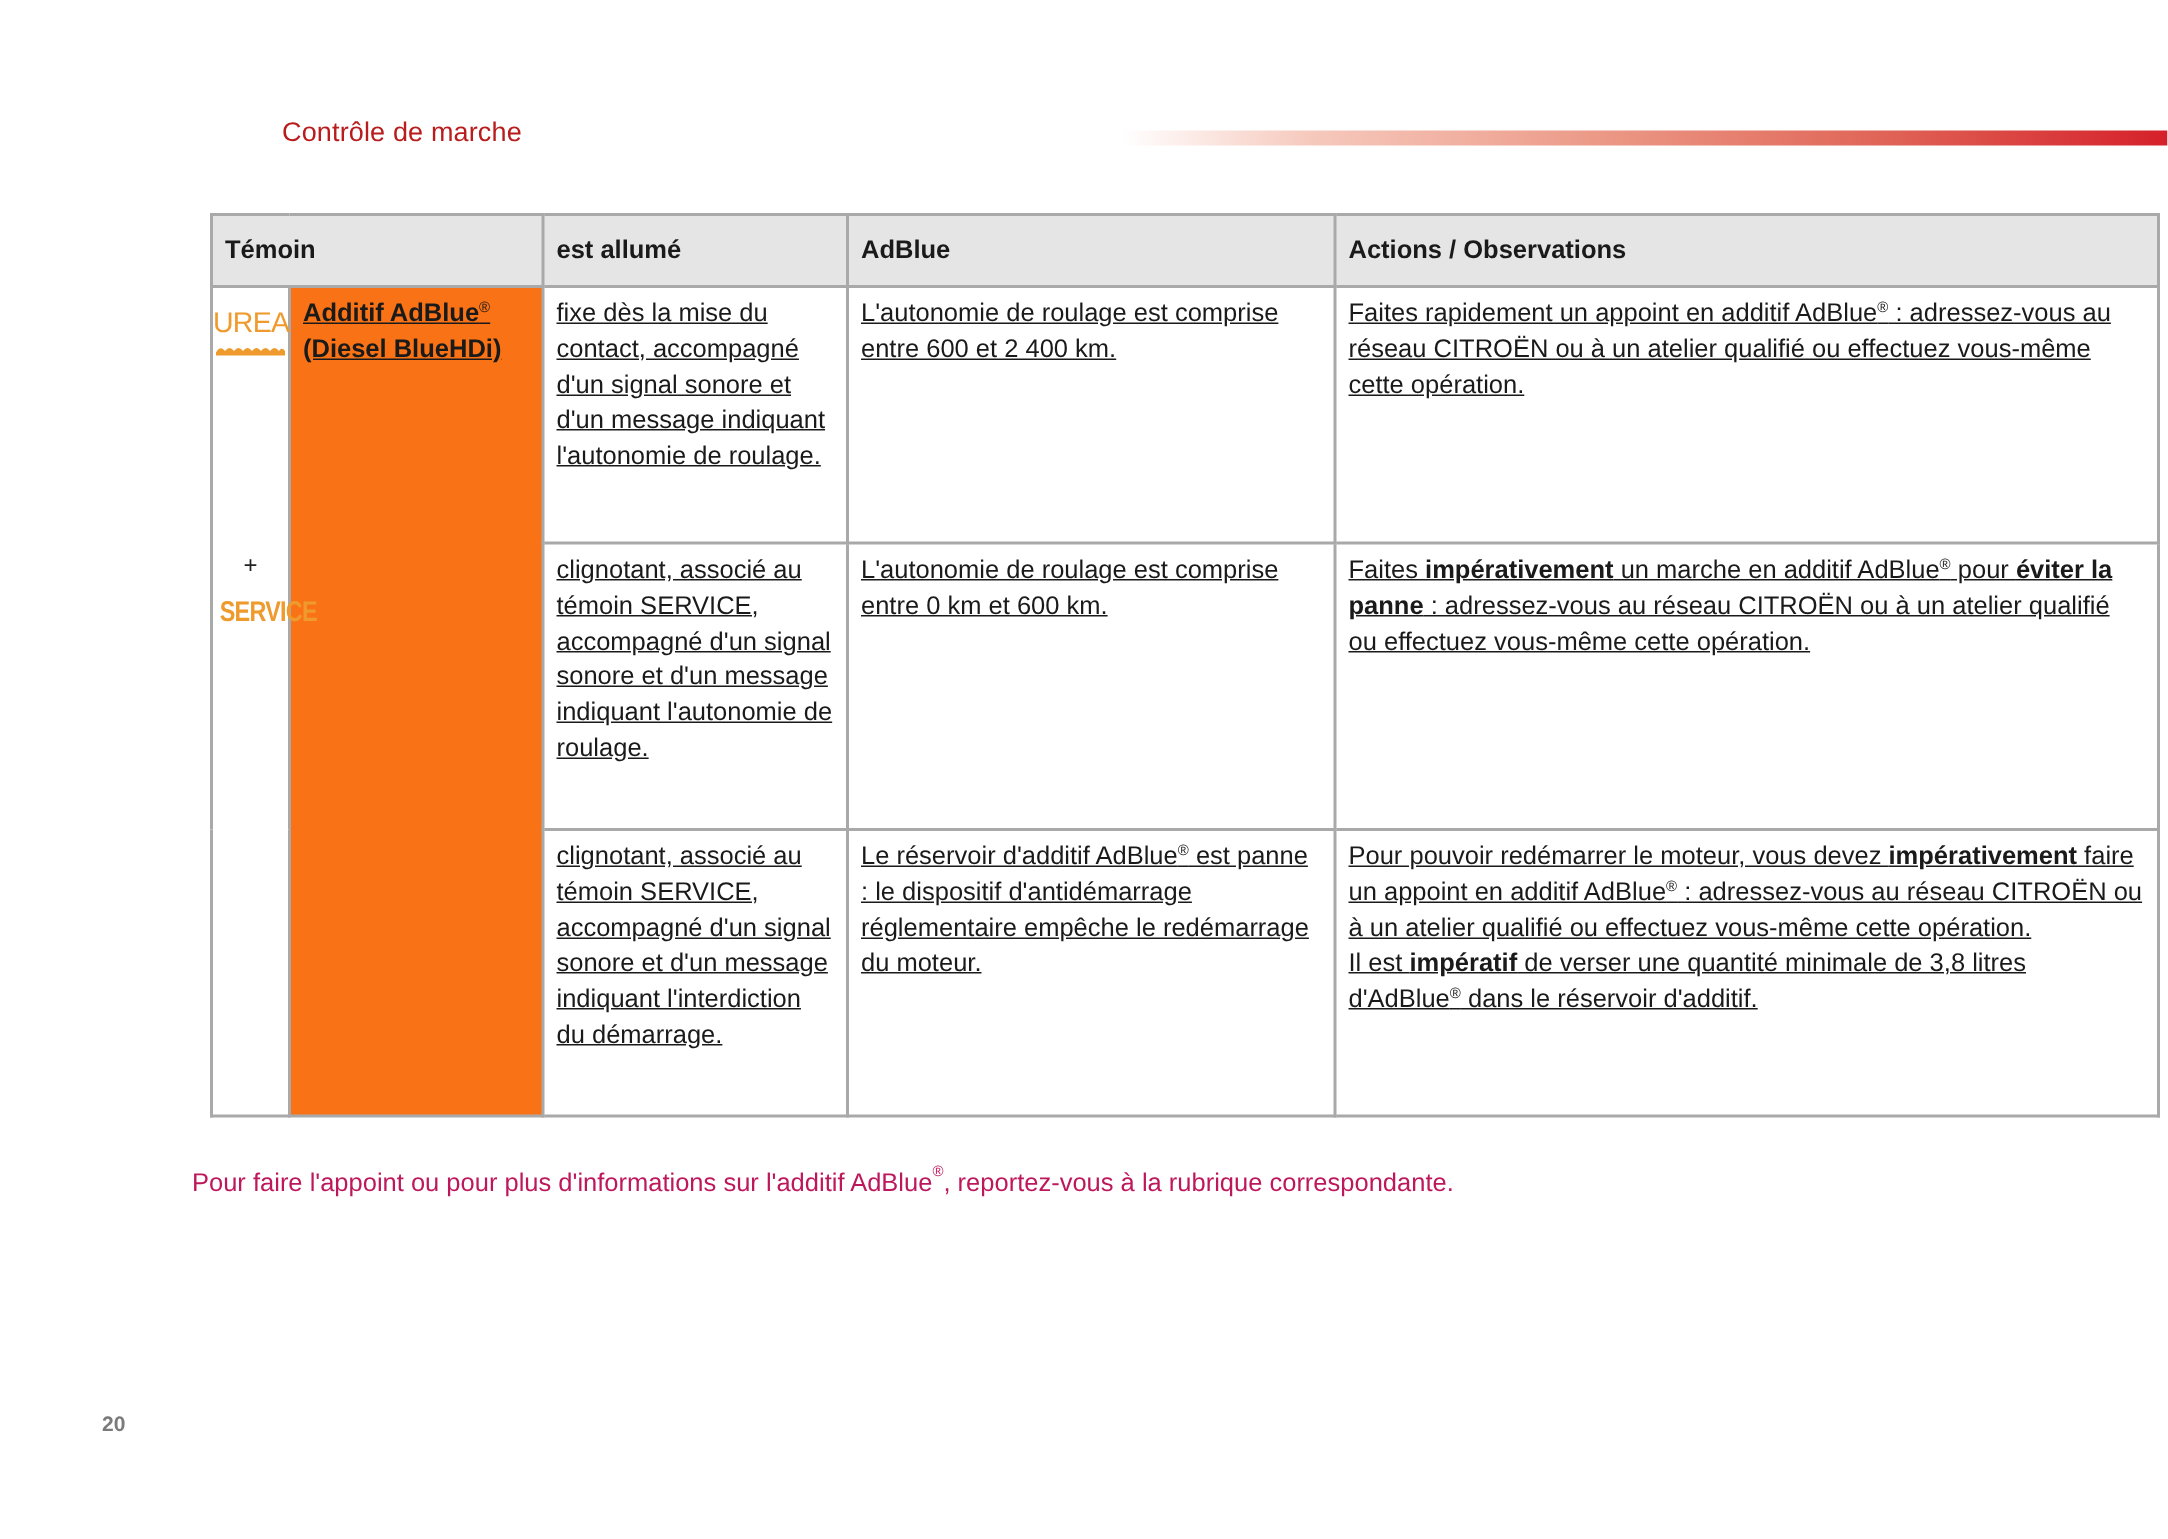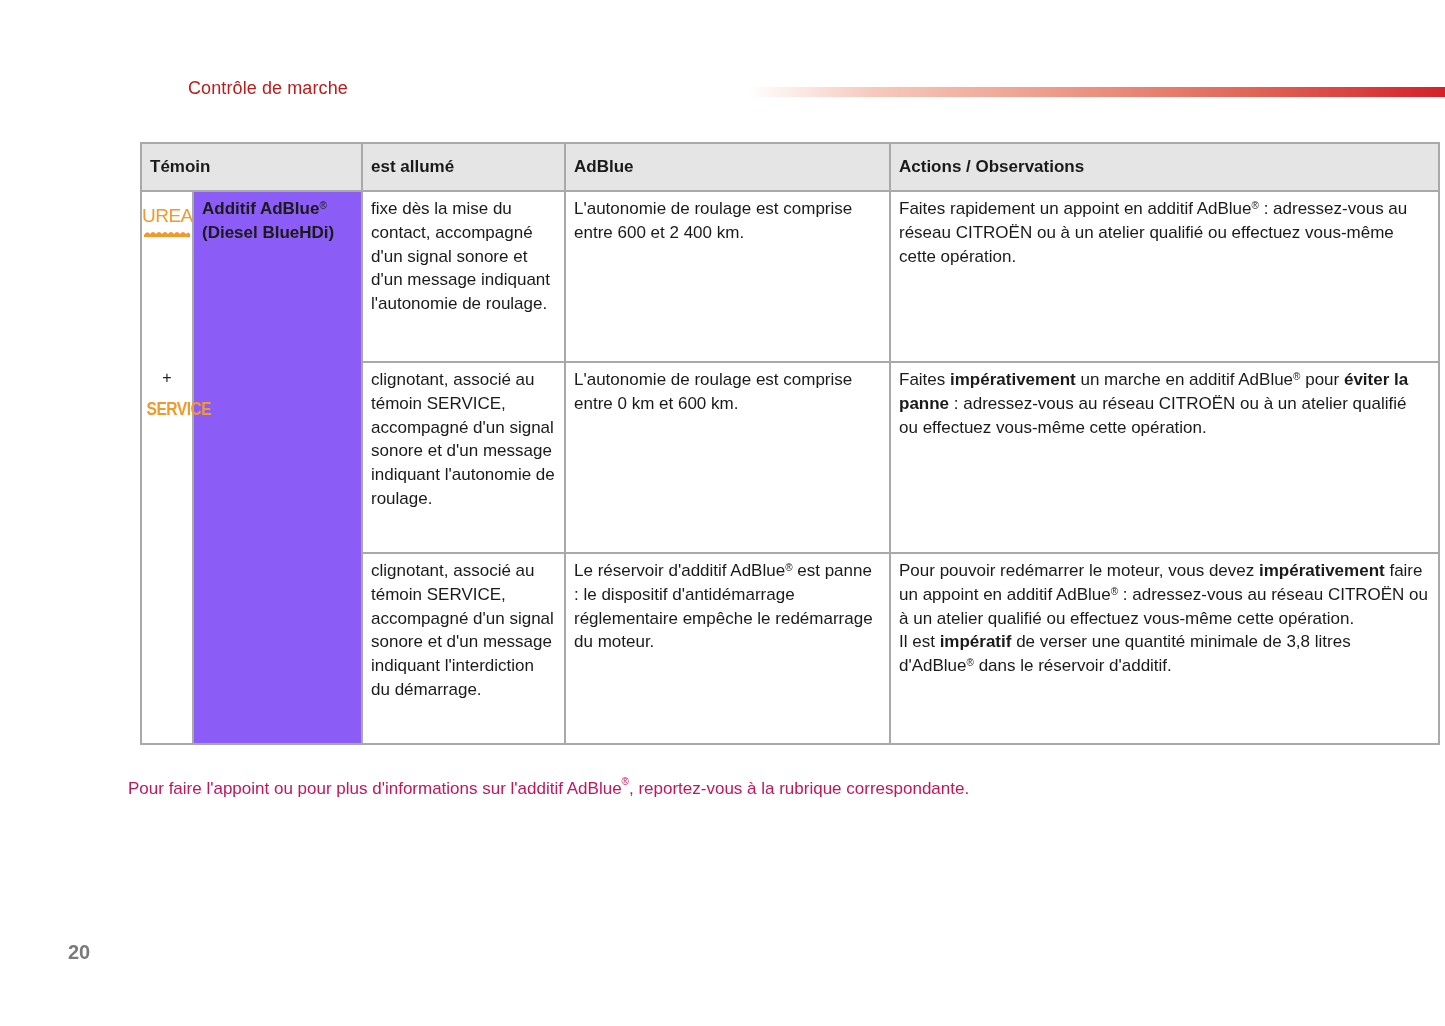--- a/index.html
+++ b/index.html
@@ -51,33 +51,34 @@
       background: #e5e5e5;
       font-weight: bold;
       height: 46px;
       vertical-align: middle;
       padding-top: 0;
       padding-bottom: 0;
     }
     .warn-table td {
       padding-top: 5px;
       padding-bottom: 8px;
+      text-decoration: underline;
     }
     .col-icon { width: 50px; }
     .col-name { width: 151px; }
     .col-lit { width: 185px; }
     .col-cause { width: 307px; }
     .col-action { width: auto; }
     td.icon-cell {
       text-align: center;
       padding: 0;
       position: relative;
     }
     td.name-cell {
-      background: #8b5cf6;
+      background: #f97316;
       font-weight: bold;
     }
     .urea-icon {
       position: absolute;
       left: 0;
       right: 0;
       top: 14px;
       text-align: center;
       color: #ef9a2d;
       font-size: 19px;
@@ -125,21 +126,21 @@
       position: absolute;
       left: 128px;
       top: 779px;
       font-size: 17px;
       color: #be185d;
     }
     .page-number {
       position: absolute;
       left: 68px;
       top: 941px;
-      font-size: 20px;
+      font-size: 14px;
       font-weight: bold;
       color: #7a7a7a;
     }
   </style>
 </head>
 <body>
 
 <div class="section-title">Contrôle de marche</div>
 <div class="header-bar"></div>
 

